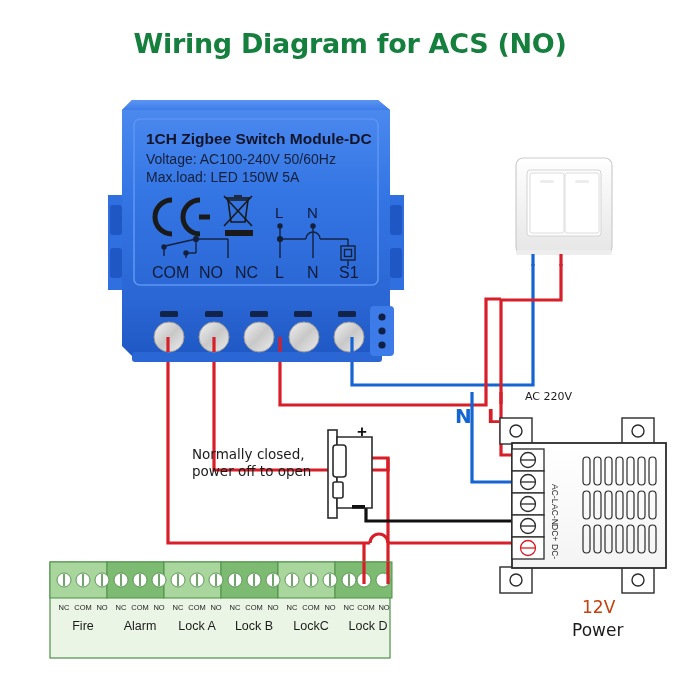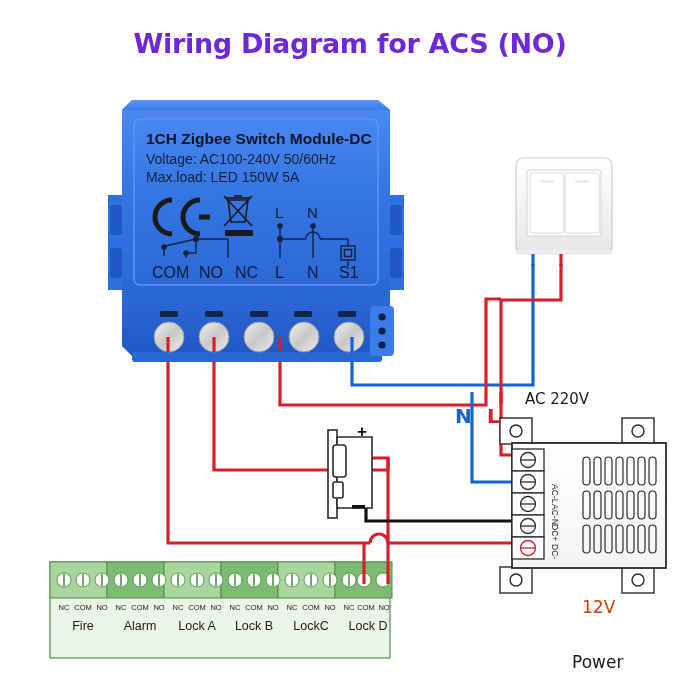--- a/index.html
+++ b/index.html
@@ -21,21 +21,21 @@
     height: 700px;
   }
   .title {
     position: absolute;
     left: 0;
     top: 28px;
     width: 700px;
     text-align: center;
     font-size: 27px;
     font-weight: bold;
-    color: #6d28d9;
+    color: #15803d;
     letter-spacing: -0.3px;
     font-family: "DejaVu Sans", sans-serif;
   }
   svg#diagram {
     position: absolute;
     left: 0; top: 0;
     width: 700px;
     height: 700px;
   }
   .ann {
@@ -47,35 +47,34 @@
     left: 192px;
     top: 446px;
     width: 135px;
     font-size: 13.5px;
     line-height: 17px;
     font-weight: 500;
   }
   .lbl-ac220 {
     left: 525px;
     top: 390px;
-    font-size: 15px;
+    font-size: 11px;
     color: #1b1b1b;
   }
   .lbl-12v {
     left: 582px;
     top: 597px;
     font-size: 17px;
     color: #c2410c;
   }
   .lbl-power {
     left: 572px;
     top: 620px;
     font-size: 17px;
     color: #1b1b1b;
-    margin-top: 32px;
   }
   .lbl-N {
     left: 455px;
     top: 404px;
     font-size: 20px;
     font-weight: bold;
     color: #1464d2;
   }
   .lbl-L {
     left: 487px;
@@ -432,20 +431,22 @@
       <path d="M388,562 L388,584" stroke="#d81e28" stroke-width="3.2"></path>
     </g>
 
     <g>
       <path d="M533,254 L533,266" stroke="#1464d2" stroke-width="3.2"></path>
       <path d="M561,254 L561,266" stroke="#d81e28" stroke-width="3.2"></path>
     </g>
   </svg>
 
   <div class="ann ann-note">
+    <div>Normally closed,</div>
+    <div>power off to open</div>
   </div>
 
   <div class="ann lbl-ac220">AC 220V</div>
   <div class="ann lbl-12v">12V</div>
   <div class="ann lbl-power">Power</div>
   <div class="ann lbl-N">N</div>
   <div class="ann lbl-L">L</div>
 
 </div>
 

